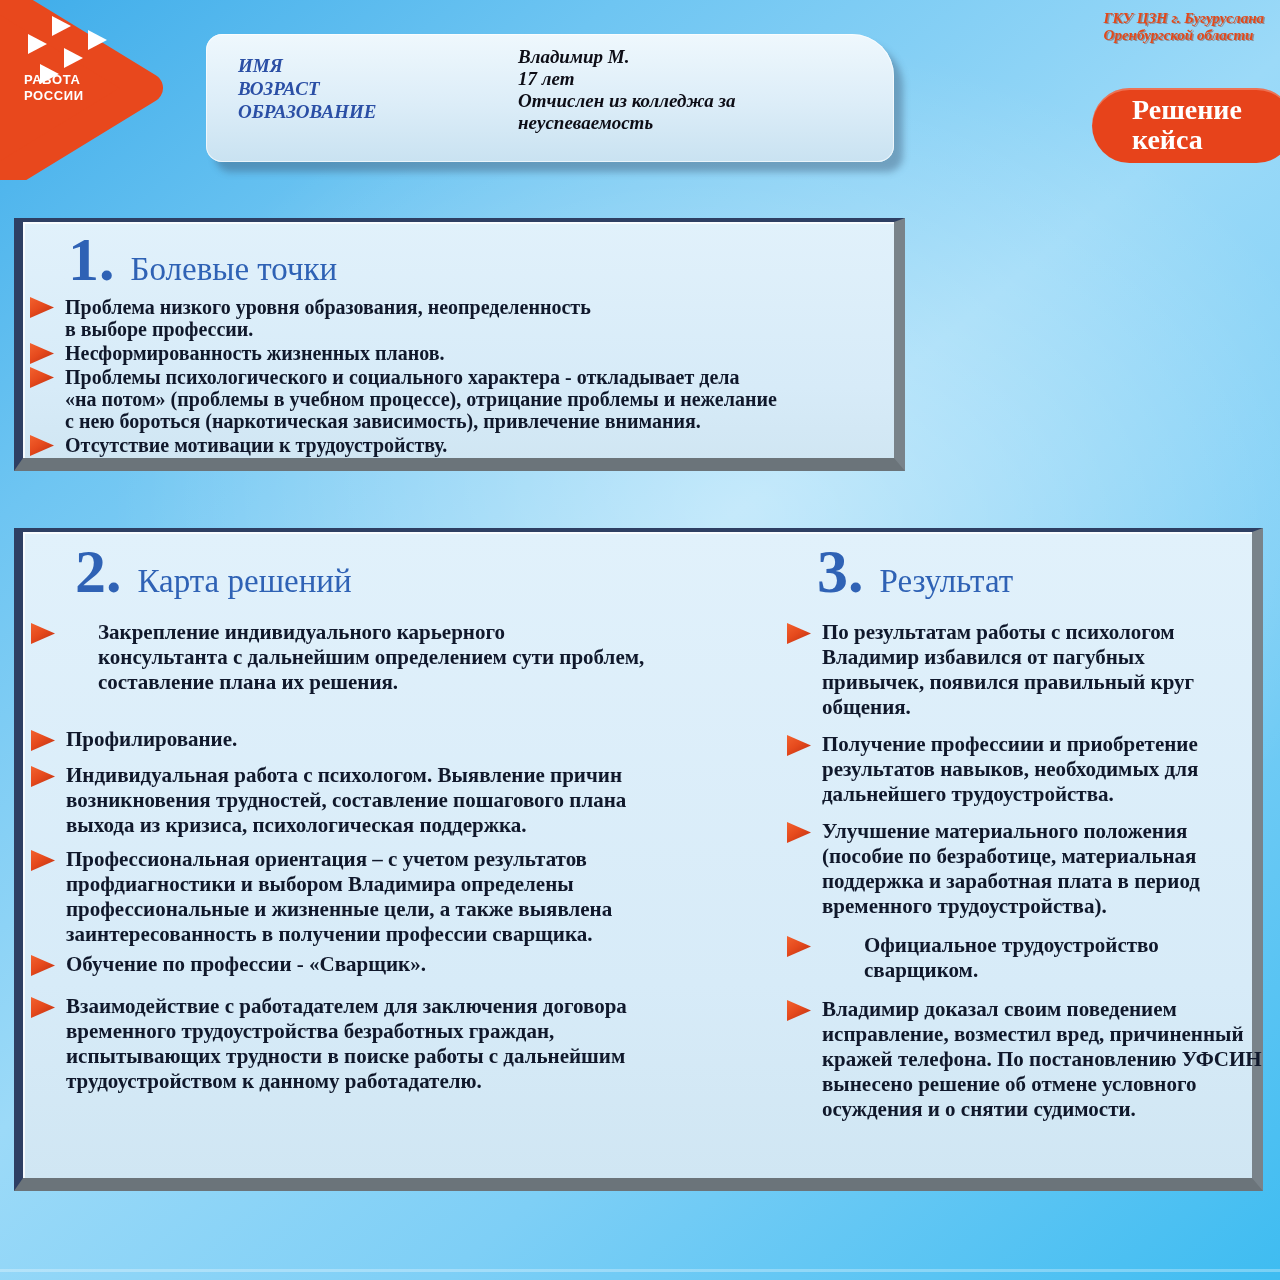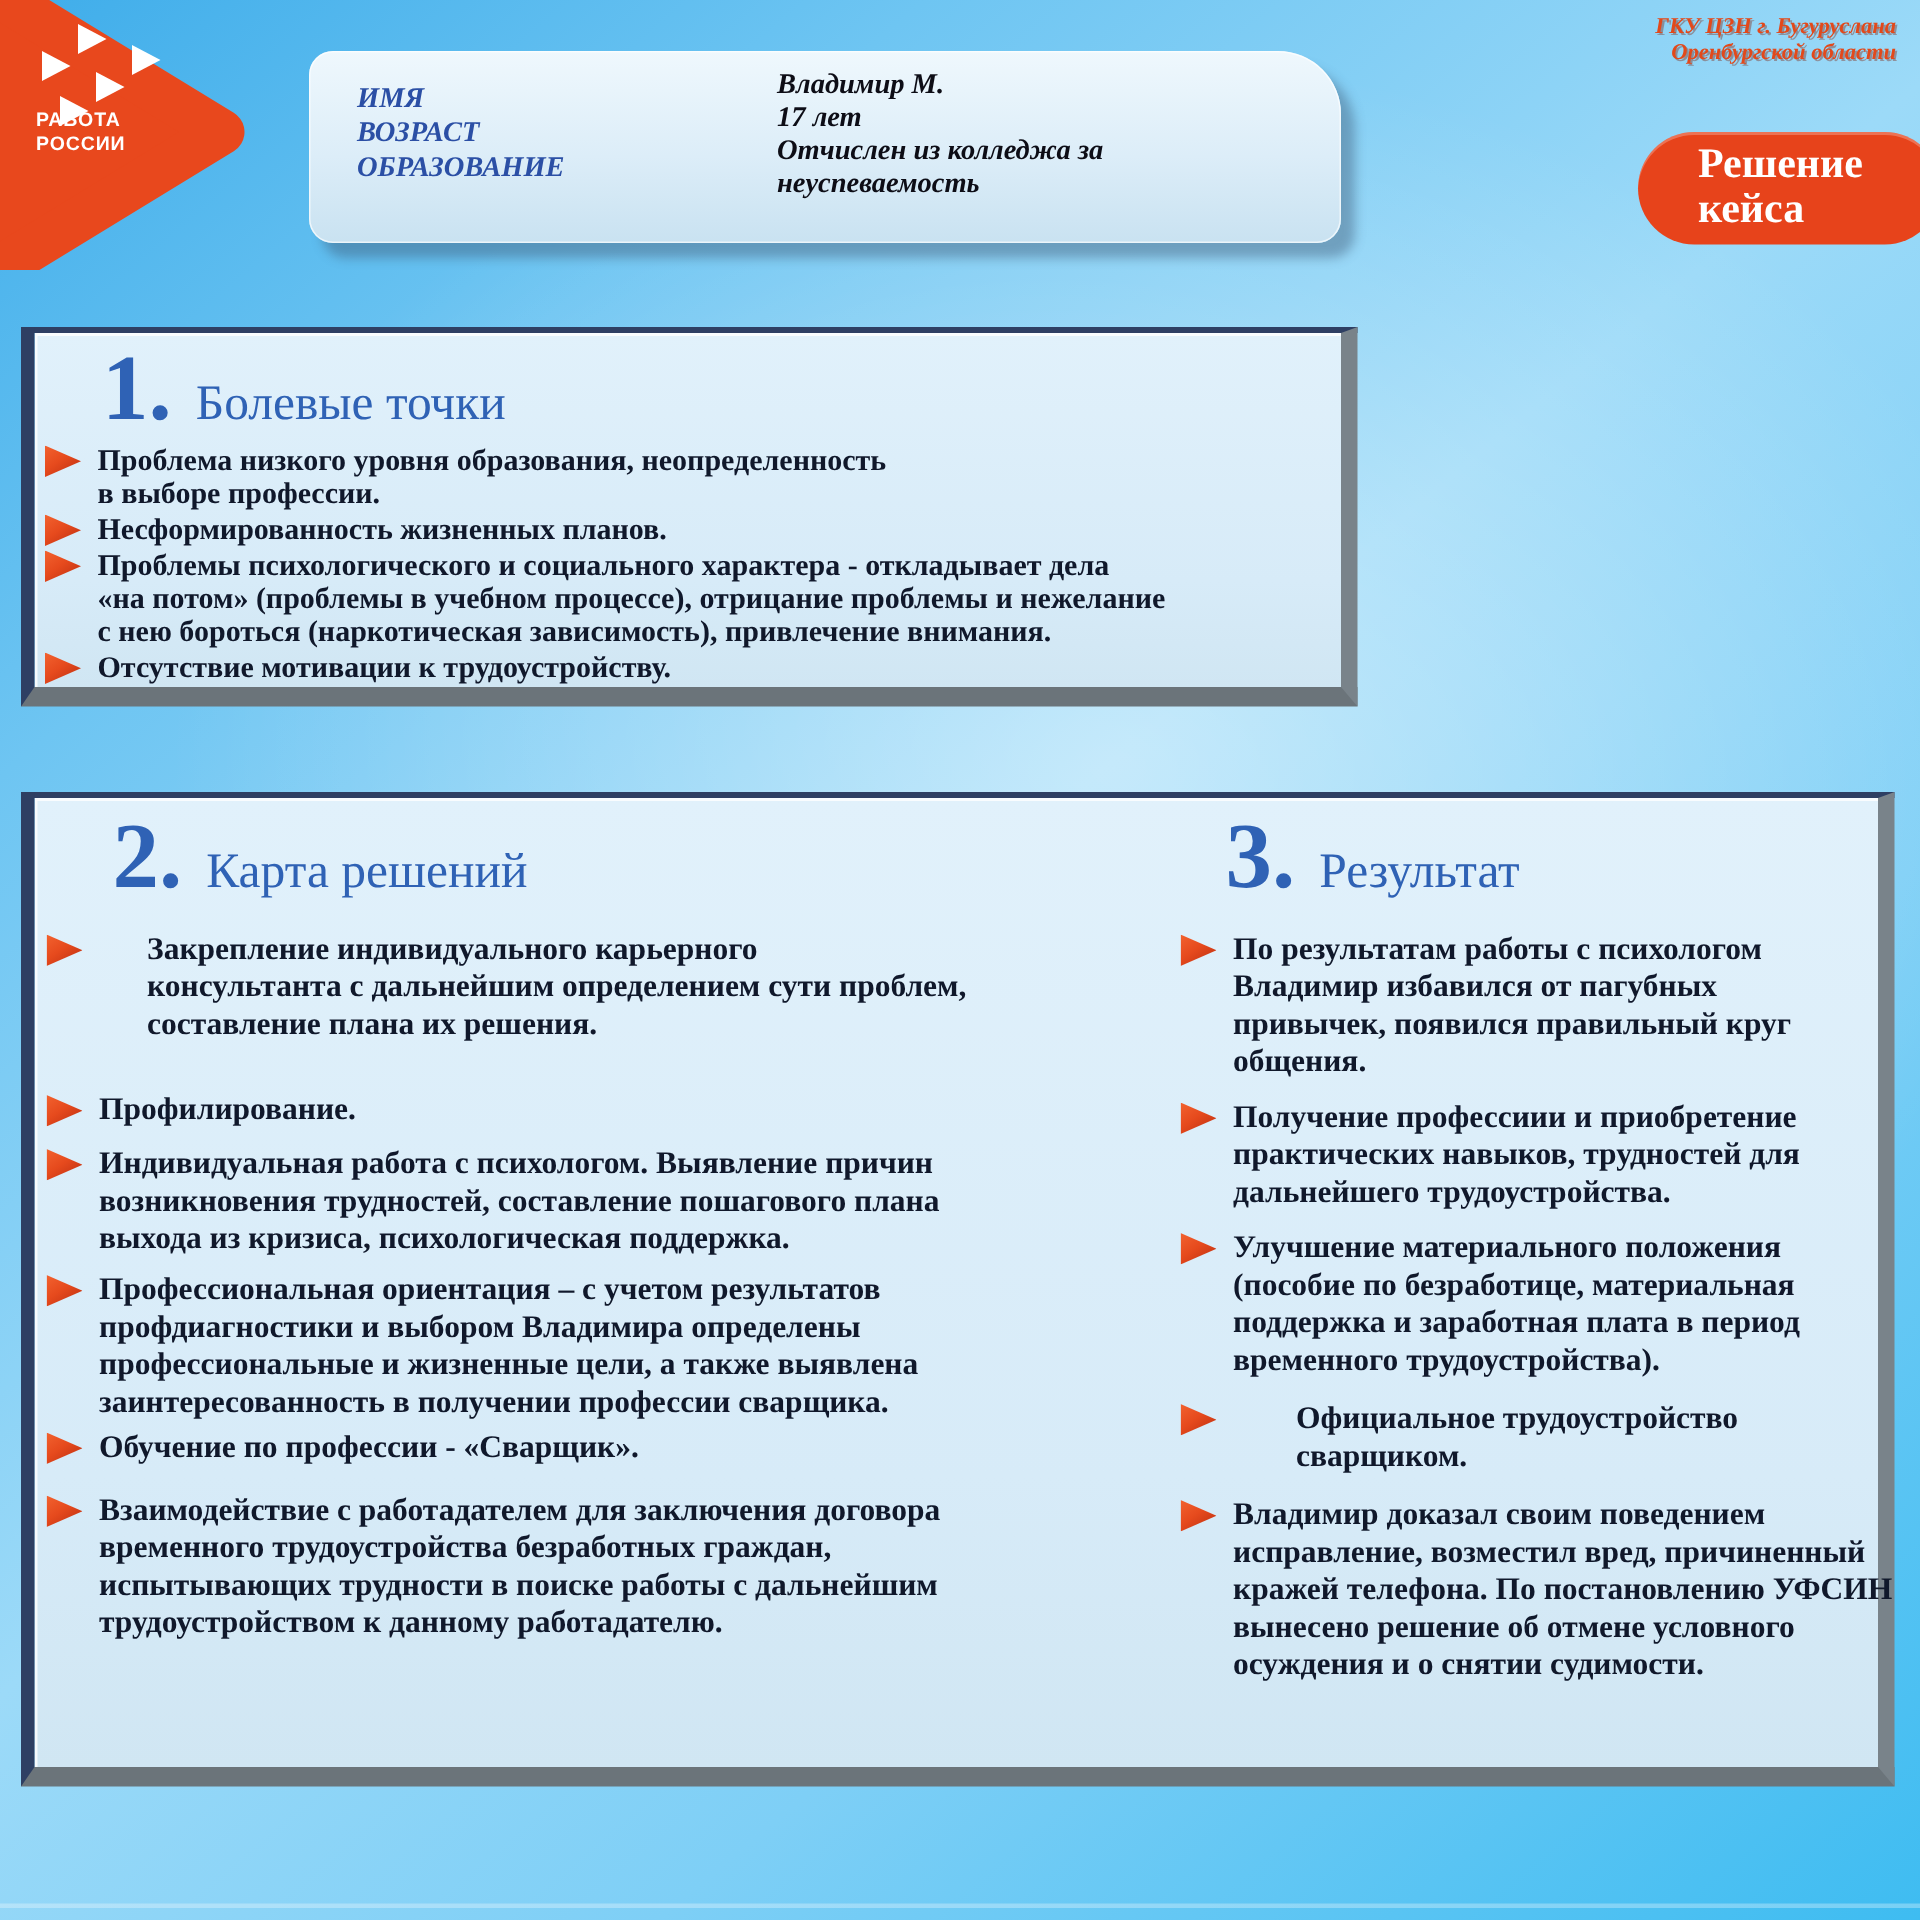--- a/index.html
+++ b/index.html
@@ -9,21 +9,21 @@
     background:
       radial-gradient(900px 680px at 58% 40%, rgba(255,255,255,.42), rgba(255,255,255,0) 70%),
       linear-gradient(140deg,#3fadea 0%,#6ec5f2 22%,#9cdaf8 48%,#7ecff6 70%,#3ebcf1 100%);
   }
   
   .logo{position:absolute;left:0;top:0;width:170px;height:180px;}
   .logo-text{position:absolute;left:24px;top:72px;color:#ffffff;
     font-family:"Liberation Sans","DejaVu Sans",sans-serif;font-weight:bold;
     font-size:13px;line-height:16px;letter-spacing:.6px;}
   
-  .org{position:absolute;top:10px;right:16px;text-align:right;color:#e2491b;
+  .org{position:absolute;top:10px;right:16px;text-align:left;color:#e2491b;
     font-weight:bold;font-style:italic;font-size:15px;line-height:17px;
     text-shadow:1.4px 1.4px 0 rgba(130,30,5,.38);}
   .case-btn{position:absolute;left:1092px;top:88px;width:202px;height:75px;
     box-sizing:border-box;background:#e7431b;border-radius:40px;
     color:#ffffff;font-weight:bold;font-size:28px;line-height:30px;
     padding:7px 0 0 40px;cursor:pointer;
     box-shadow:inset 0 2px 0 rgba(255,255,255,.25);}
   
   .profile-card{position:absolute;left:206px;top:34px;width:688px;height:128px;
     border-radius:16px 42px 16px 16px;
@@ -200,21 +200,21 @@
         <div class="bullet b0">
           <span class="arrow"></span>
           <p>По результатам работы с психологом
 Владимир избавился от пагубных
 привычек, появился правильный круг
 общения.</p>
         </div>
         <div class="bullet b1">
           <span class="arrow"></span>
           <p>Получение профессиии и приобретение
-практических навыков, трудностей для
+результатов навыков, необходимых для
 дальнейшего трудоустройства.</p>
         </div>
         <div class="bullet b2">
           <span class="arrow"></span>
           <p>Улучшение материального положения
 (пособие по безработице, материальная
 поддержка и заработная плата в период
 временного трудоустройства).</p>
         </div>
         <div class="bullet b3">

